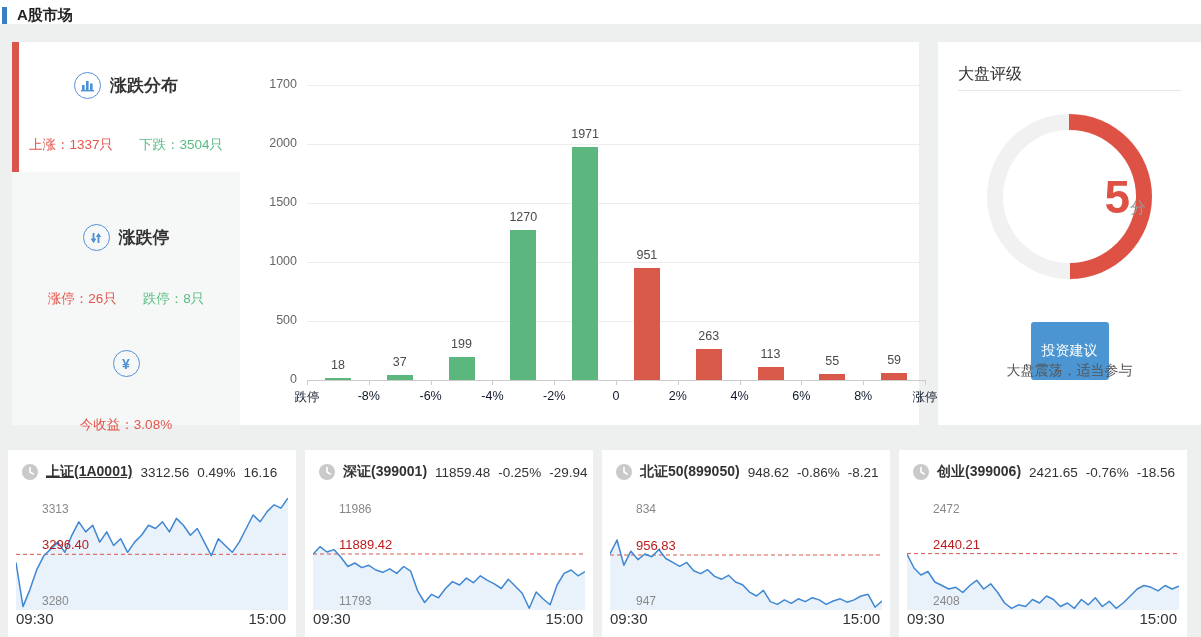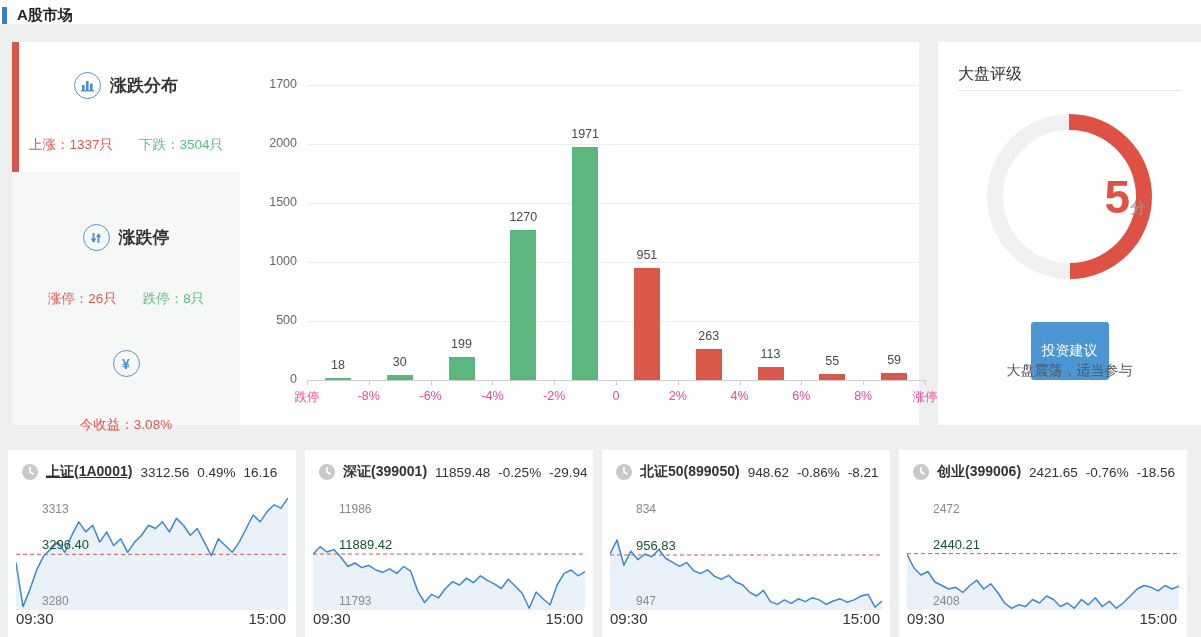--- a/index.html
+++ b/index.html
@@ -26,21 +26,21 @@
   .pos-a { position:absolute; left:0; right:0; }
 
   
   .chart-panel { position:absolute; left:228px; top:0; width:679px; height:383px; background:#fff; }
   #bar-plot { position:absolute; left:67px; top:43px; width:618px; height:295px; }
   .gridline { position:absolute; left:0; width:100%; height:1px; background:#ededed; }
   .gridline.zero { background:#ccc; }
   .ytick-label { position:absolute; width:44px; text-align:right; font-size:12.5px; color:#666; }
   .bar { position:absolute; }
   .bar-value { position:absolute; width:60px; text-align:center; font-size:12.5px; color:#4a4a4a; }
-  .edge-label { position:absolute; width:52px; text-align:center; font-size:12.5px; color:#ec4899; }
+  .edge-label { position:absolute; width:52px; text-align:center; font-size:12.5px; color:#0f172a; }
   .edge-tick { position:absolute; width:1px; height:5px; background:#ccc; }
 
   
   .rating-panel { position:absolute; left:938px; top:42px; width:263px; height:383px; background:#fff; }
   .rating-title { position:absolute; left:20px; top:22px; font-size:16px; font-weight:400; color:#333; }
   .rating-divider { position:absolute; left:20px; top:48px; width:223px; height:1px; background:#e6e6e6; }
   .gauge { position:absolute; left:49px; top:72px; width:165px; height:165px; border-radius:50%; }
   .gauge::after { content:""; position:absolute; left:16px; top:16px; width:133px; height:133px;
                   border-radius:50%; background:#fff; }
   .gauge-score { position:absolute; left:0; top:128px; width:208px; text-align:right; z-index:2; }
@@ -56,21 +56,21 @@
   .mini-card { position:absolute; top:450px; width:288px; height:190px; background:#fff; }
   .mini-head { position:absolute; left:14px; top:13px; right:6px; display:flex; align-items:center;
                gap:8px; font-size:13.5px; color:#333; white-space:nowrap; }
   .mini-title { font-weight:bold; font-size:14px; color:#333; }
   .mini-title.linked { text-decoration:underline; }
   .mini-chart { position:absolute; left:8px; top:48px; width:272px; height:112px; }
   .mini-chart svg { position:absolute; left:0; top:0; }
   .spark-label { position:absolute; font-size:12px; color:#888; }
   .spark-label.max { left:26px; top:4px; }
   .spark-label.min { left:26px; bottom:2px; }
-  .spark-label.mid { left:26px; color:#14532d; font-size:13px; }
+  .spark-label.mid { left:26px; color:#b91c1c; font-size:13px; }
   .mini-times { position:absolute; left:8px; right:10px; top:160px; display:flex;
                 justify-content:space-between; font-size:15px; color:#333; }
   .clock-icon { width:16px; height:16px; flex:0 0 auto; }
 </style>
 </head>
 <body>
 
 <div class="page-header">
   <div class="accent-bar"></div>
   <div class="page-title">A股市场</div>
@@ -141,21 +141,21 @@
         <div class="ytick-label" style="left: -54px; top: 169px;">1000</div>
         <div class="gridline" style="top: 118px;"></div>
         <div class="ytick-label" style="left: -54px; top: 110px;">1500</div>
         <div class="gridline" style="top: 59px;"></div>
         <div class="ytick-label" style="left: -54px; top: 51px;">2000</div>
         <div class="gridline" style="top: 0px;"></div>
         <div class="ytick-label" style="left: -54px; top: -8px;">1700</div>
         <div class="bar" style="left: 17.9px; top: 292.9px; width: 26px; height: 2.1px; background: rgb(91, 183, 126);"></div>
         <div class="bar-value" style="left: 0.9px; top: 272.876px;">18</div>
         <div class="bar" style="left: 79.7px; top: 289.6px; width: 26px; height: 5.4px; background: rgb(91, 183, 126);"></div>
-        <div class="bar-value" style="left: 62.7px; top: 269.572px;">30</div>
+        <div class="bar-value" style="left: 62.7px; top: 269.572px;">37</div>
         <div class="bar" style="left: 141.5px; top: 271.5px; width: 26px; height: 23.5px; background: rgb(91, 183, 126);"></div>
         <div class="bar-value" style="left: 124.5px; top: 251.518px;">199</div>
         <div class="bar" style="left: 203.3px; top: 145.1px; width: 26px; height: 149.9px; background: rgb(91, 183, 126);"></div>
         <div class="bar-value" style="left: 186.3px; top: 125.14px;">1270</div>
         <div class="bar" style="left: 265.1px; top: 62.4px; width: 26px; height: 232.6px; background: rgb(91, 183, 126);"></div>
         <div class="bar-value" style="left: 248.1px; top: 42.422px;">1971</div>
         <div class="bar" style="left: 326.9px; top: 182.8px; width: 26px; height: 112.2px; background: rgb(216, 88, 74);"></div>
         <div class="bar-value" style="left: 309.9px; top: 162.782px;">951</div>
         <div class="bar" style="left: 388.7px; top: 264px; width: 26px; height: 31px; background: rgb(216, 88, 74);"></div>
         <div class="bar-value" style="left: 371.7px; top: 243.966px;">263</div>

